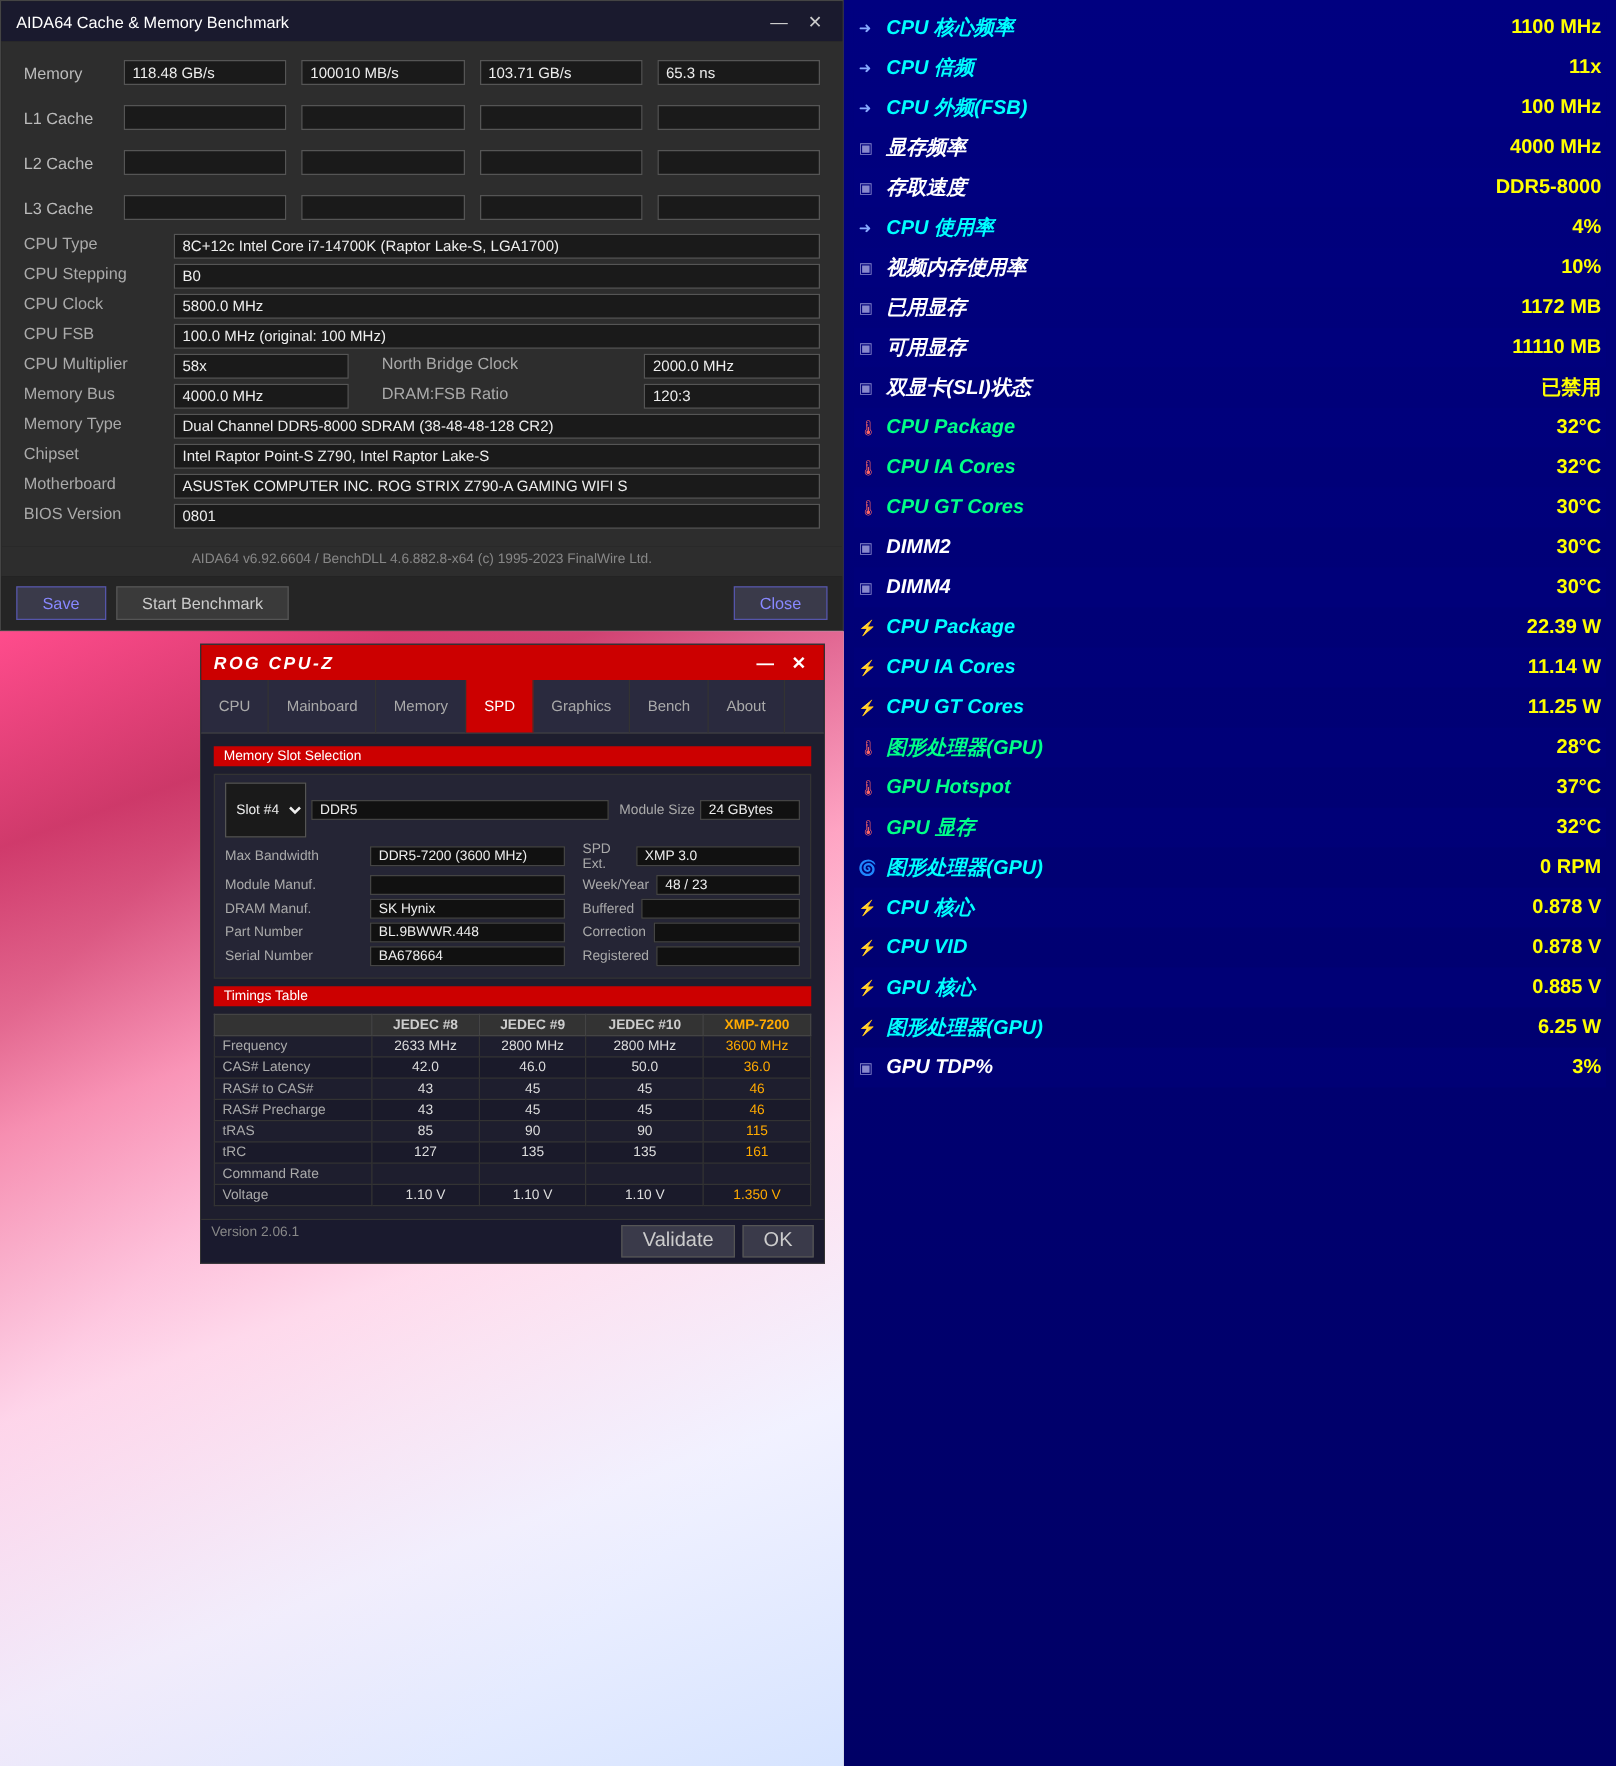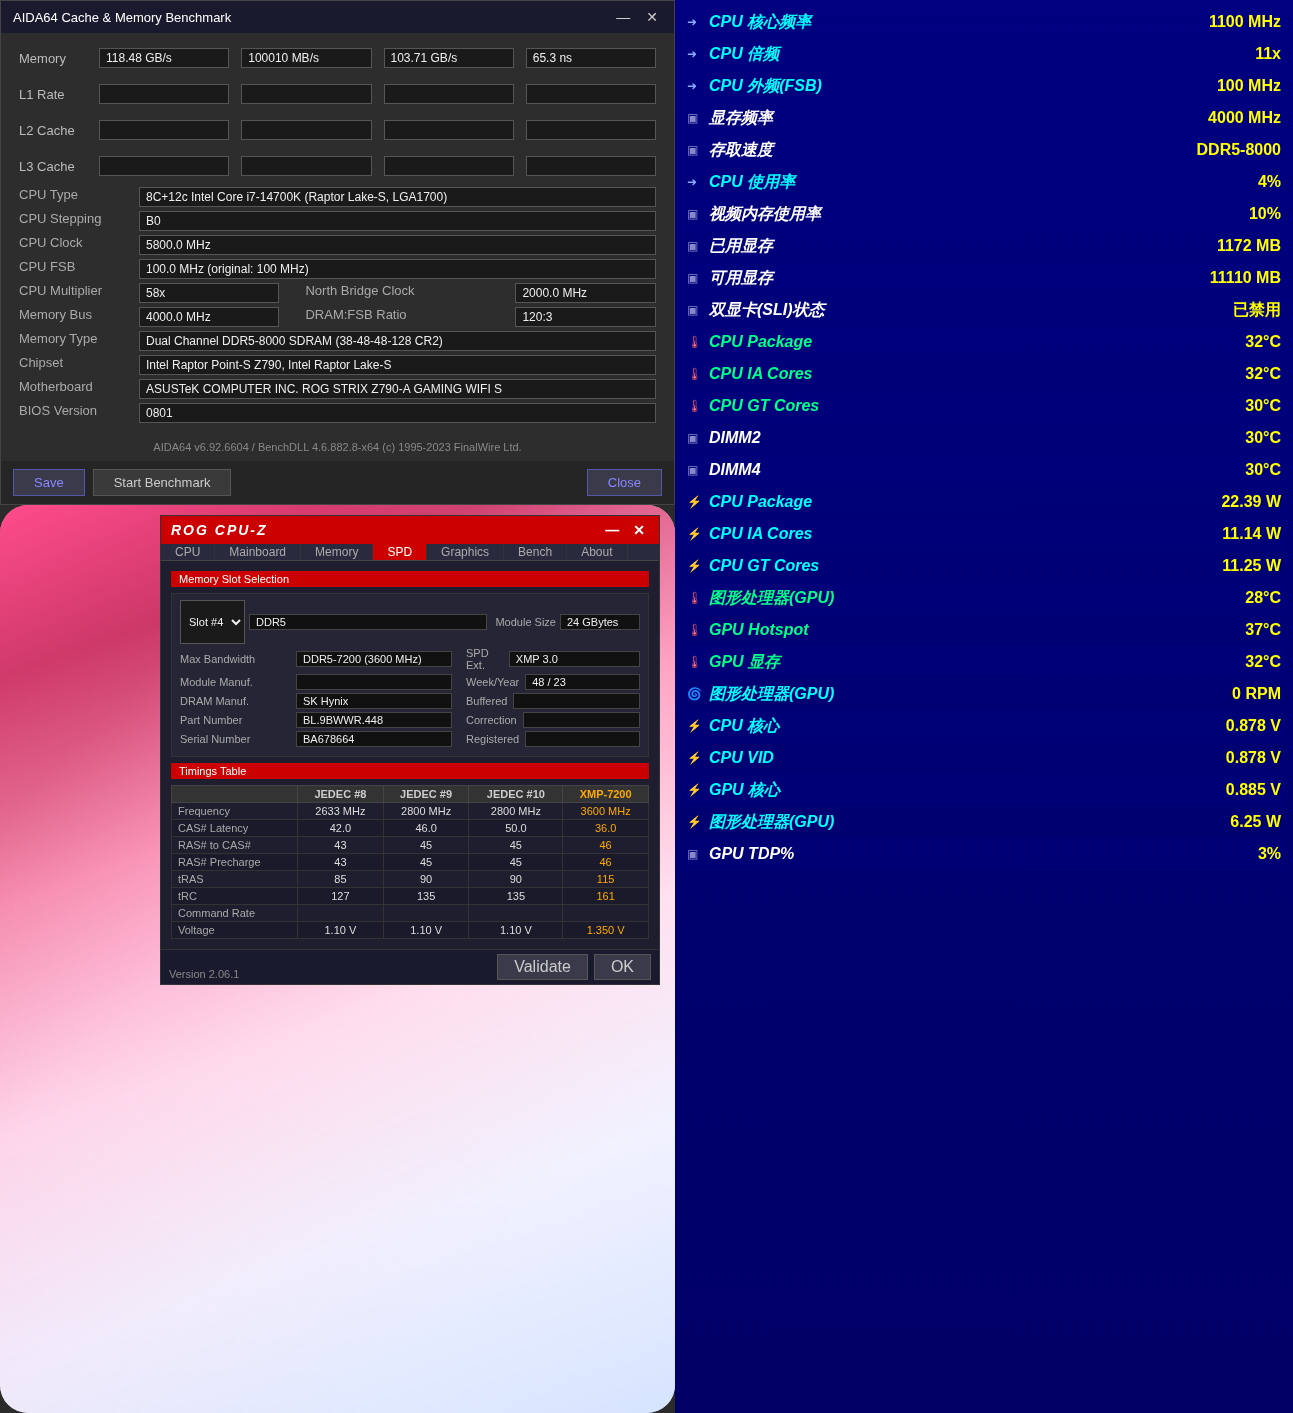--- a/index.html
+++ b/index.html
@@ -177,21 +177,20 @@
       border-color: #5555aa;
       margin-left: auto;
     }
 
     
     .bg-art {
       flex: 1;
       background: linear-gradient(135deg, #ff6b9d 0%, #c44569 20%, #f8b4d9 40%, #ffe4ec 60%, #ffffff 80%);
       position: relative;
       overflow: hidden;
-      border-radius: 28px;
     }
 
     .bg-art::before {
       content: '';
       position: absolute;
       inset: 0;
       background: linear-gradient(160deg, #ff4488 0%, #cc3366 15%, #ff99bb 35%, #ffddee 55%, #eeeeff 75%, #ccddff 100%);
       opacity: 0.8;
     }
 
@@ -234,21 +233,21 @@
       padding: 0 4px;
     }
 
     .cpuz-tabs {
       background: #2a2a3e;
       display: flex;
       border-bottom: 1px solid #444;
     }
 
     .cpuz-tab {
-      padding: 1px 14px;
+      padding: 14px 14px;
       color: #aaa;
       font-size: 12px;
       cursor: pointer;
       border-right: 1px solid #333;
     }
 
     .cpuz-tab.active {
       background: #c00;
       color: white;
     }
@@ -352,21 +351,21 @@
     .timing-row-label {
       text-align: left !important;
       color: #aaa !important;
     }
 
     .cpuz-footer {
       background: #1a1a2e;
       padding: 4px 8px;
       display: flex;
       justify-content: space-between;
-      align-items: flex-end;
+      align-items: flex-start;
       border-top: 1px solid #333;
     }
 
     .cpuz-footer-text {
       color: #888;
       font-size: 11px;
     }
 
     .cpuz-footer-btns {
       display: flex;
@@ -450,21 +449,21 @@
           <td>Memory</td>
           <td><input class="bench-input" readonly="" value="118.48 GB/s" style=""></td>
           <td><input class="bench-input" readonly="" value="100010 MB/s" style=""></td>
           <td><input class="bench-input" readonly="" value="103.71 GB/s" style=""></td>
           <td><input class="bench-input" readonly="" value="65.3 ns" style=""></td>
         </tr>
         <tr class="bench-spacer">
               <td colspan="5"></td>
             </tr>
         <tr class="bench-data-row">
-          <td>L1 Rate</td>
+          <td>L1 Cache</td>
           <td><input class="bench-input" readonly="" style=""></td>
           <td><input class="bench-input" readonly="" style=""></td>
           <td><input class="bench-input" readonly="" style=""></td>
           <td><input class="bench-input" readonly="" style=""></td>
         </tr>
         <tr class="bench-spacer">
               <td colspan="5"></td>
             </tr>
         <tr class="bench-data-row">
           <td>L2 Cache</td>

